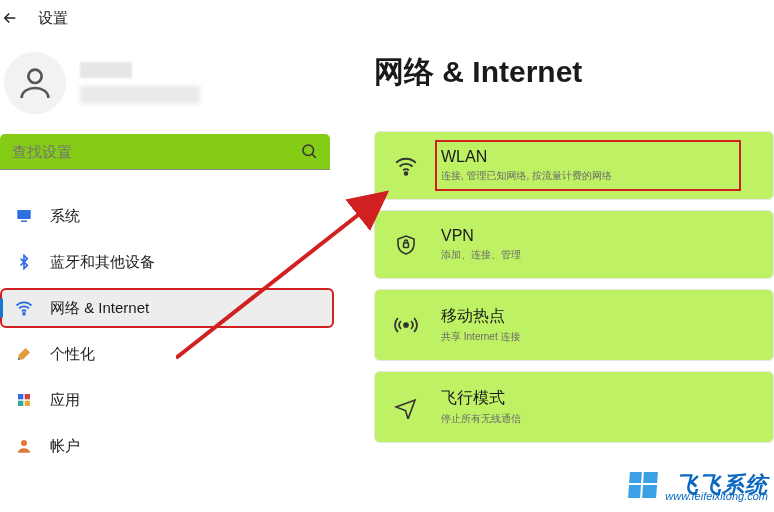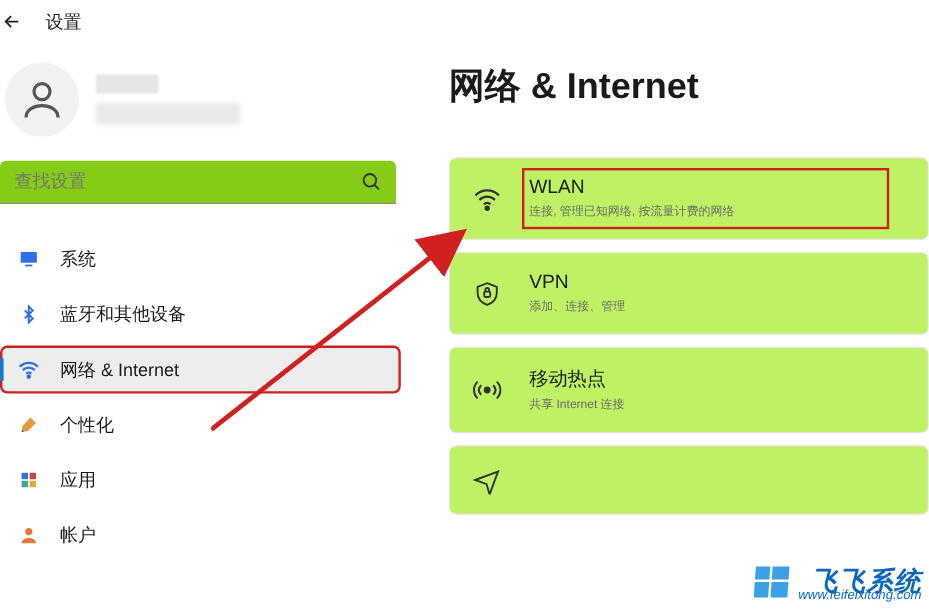--- a/index.html
+++ b/index.html
@@ -181,20 +181,24 @@
           <div class="t1">移动热点</div>
           <div class="t2">共享 Internet 连接</div>
         </div>
       </div>
       <div class="card">
         <span class="card-icon">
           <svg width="24" height="24" viewBox="0 0 24 24" fill="none" stroke="#333" stroke-width="1.6">
               <path d="M2 12l19-7-7 19-2.5-8.5z"></path>
             </svg>
         </span>
+        <div class="txt">
+          <div class="t1">飞行模式</div>
+          <div class="t2">停止所有无线通信</div>
+        </div>
       </div>
     </div>
   </div>
 </div>
 
 <svg class="arrow" viewBox="0 0 260 220">
   <defs>
       <marker id="ah" markerWidth="12" markerHeight="12" refX="9" refY="5" orient="auto">
         <path d="M0 0L10 5L0 10z" fill="#d02020"></path>
       </marker>

